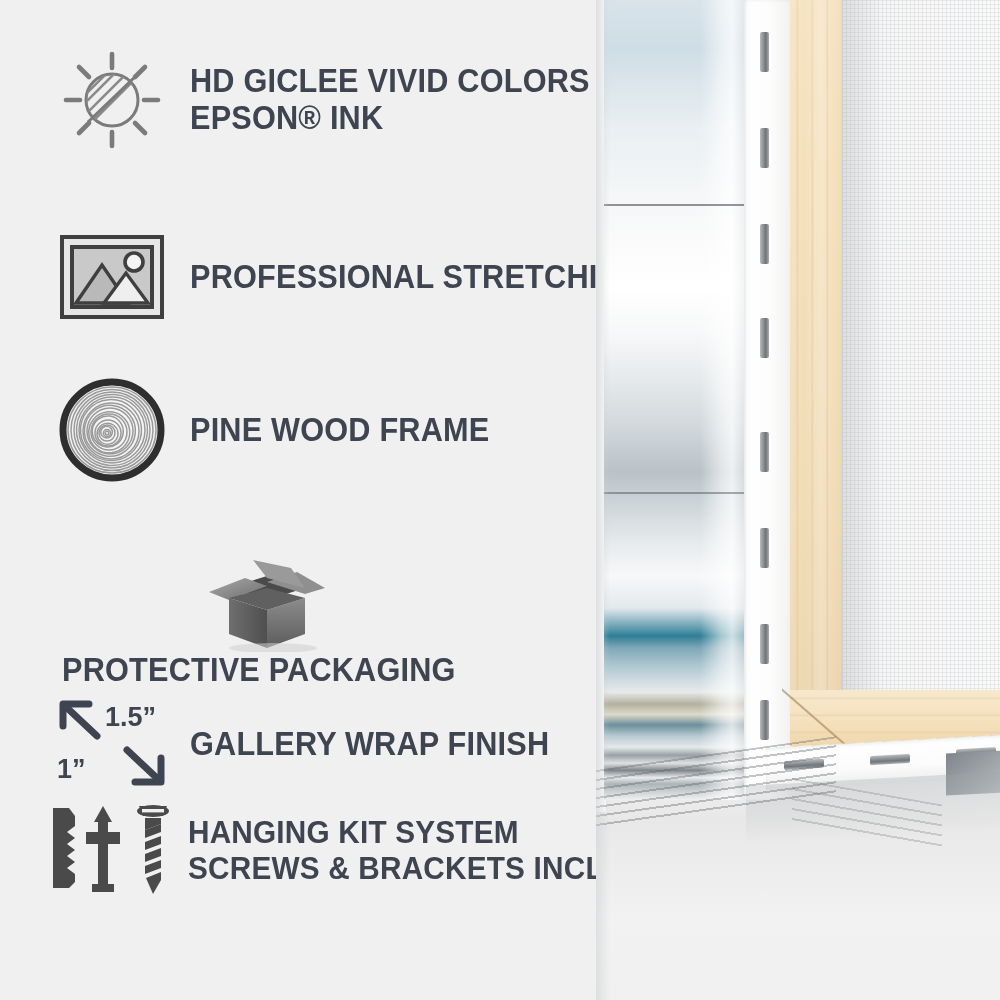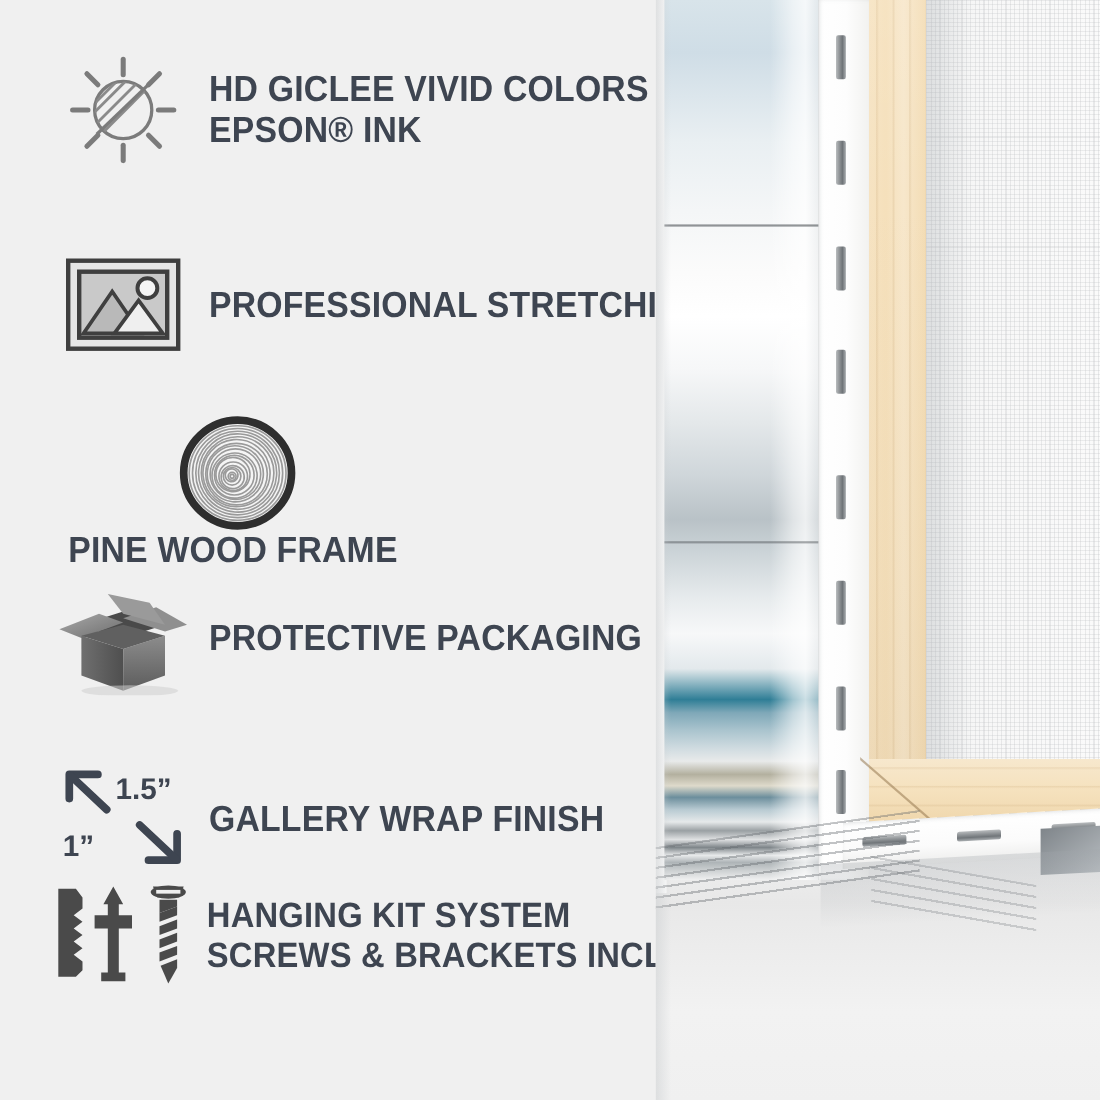--- a/index.html
+++ b/index.html
@@ -53,22 +53,22 @@
     white-space: nowrap;
     transform: scaleX(0.93);
     transform-origin: left center;
     margin-left: 14px;
   }
   .feature-text .line2 { display: block; }
 
   
   #row-giclee     { top: 48px; }
   #row-stretching { top: 225px; }
-  #row-pine       { top: 378px; flex-direction: column; }
-  #row-packaging  { top: 528px; }
+  #row-pine       { top: 378px; }
+  #row-packaging  { top: 548px; flex-direction: column; }
   #row-wrap       { top: 692px; }
   #row-hanging    { top: 798px; left: 42px; }
 
   #row-hanging .feature-icon { width: 132px; min-width: 132px; }
   #row-hanging .feature-text { font-size: 32px; line-height: 1.14; }
 
   
   #canvas-photo {
     position: absolute;
     left: 596px;

